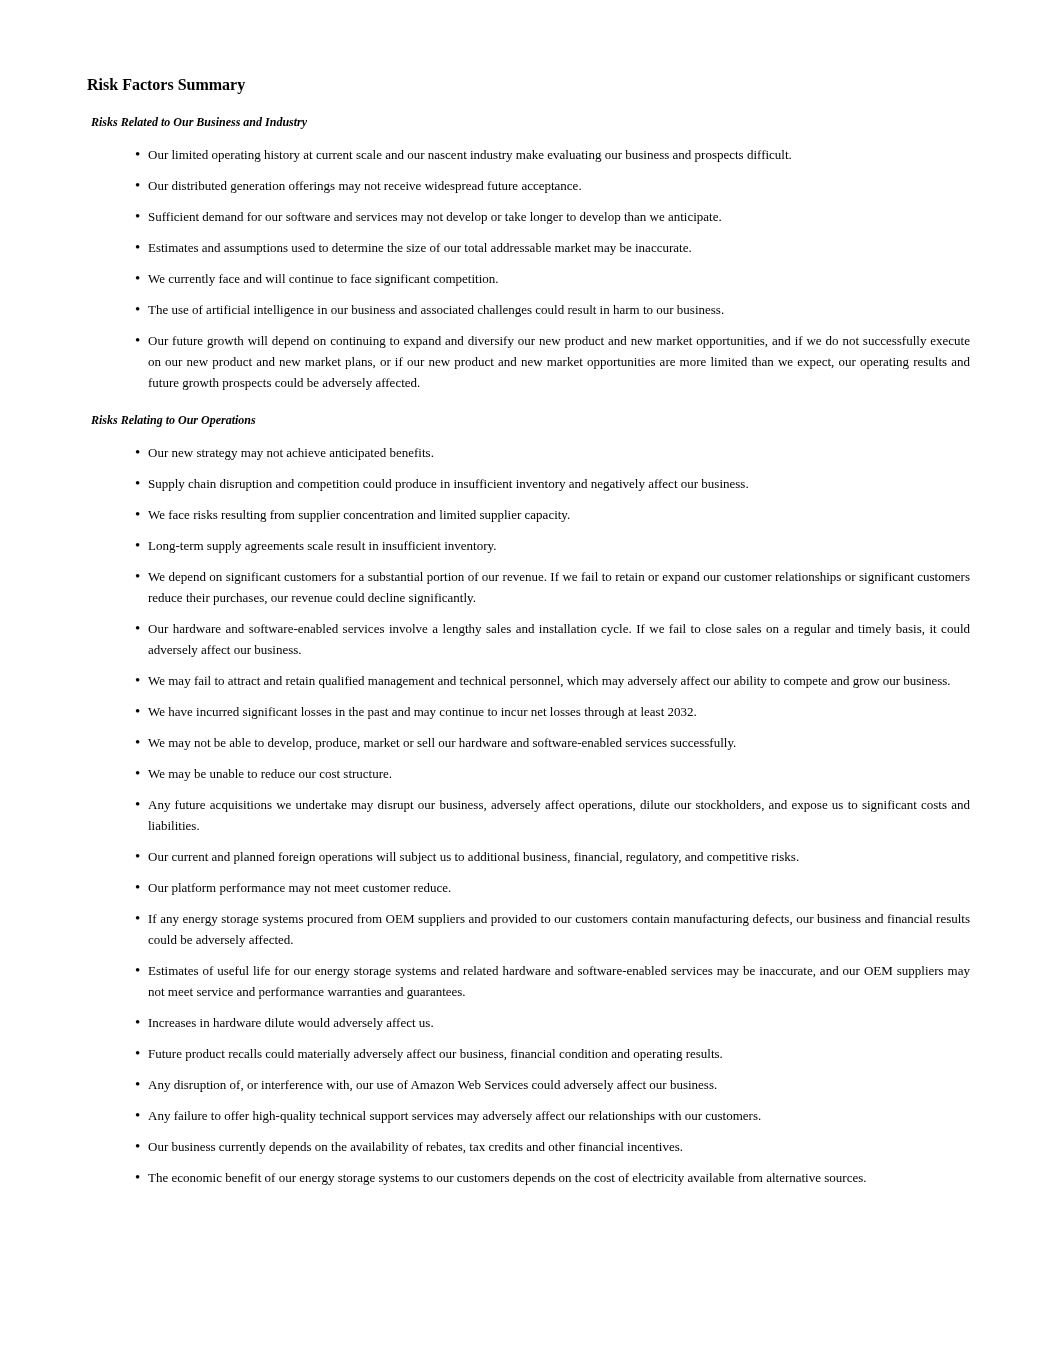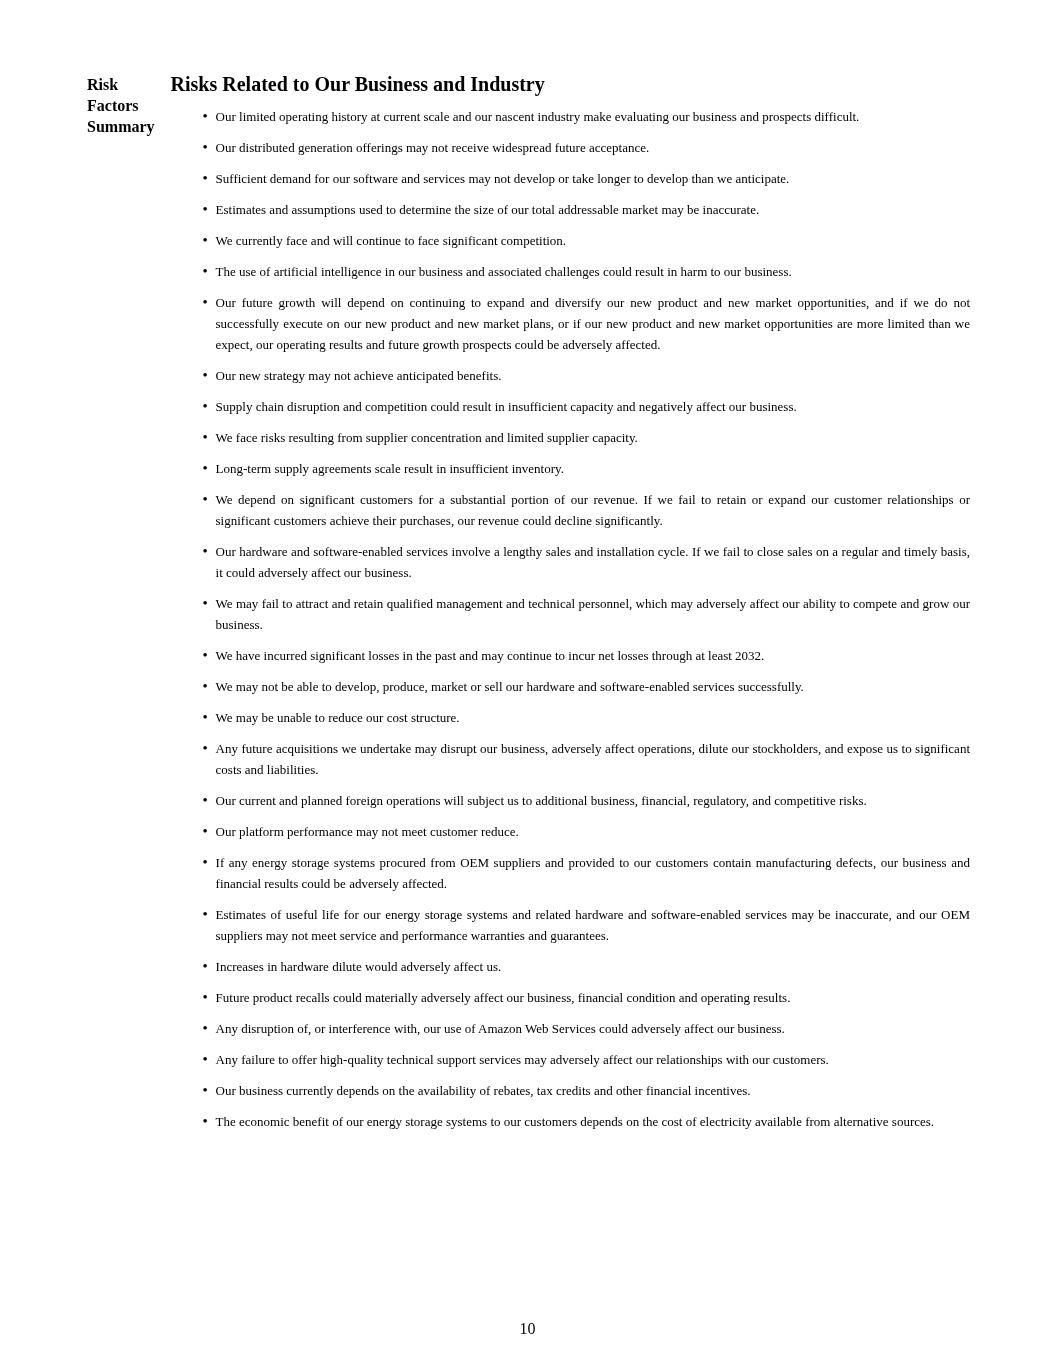--- a/index.html
+++ b/index.html
@@ -13,33 +13,34 @@
   }
   .page {
     position: absolute;
     top: 0; left: 0;
     width: 1055px;
     height: 1365px;
     padding: 74px 85px 9px 87px;
     background: #ffffff;
     overflow: hidden;
     display: flex;
-    flex-direction: row;
+    flex-direction: column;
   }
   .doc-title {
     font-size: 16px;
     font-weight: bold;
     line-height: 21px;
     margin: 0 0 17px 0;
   }
   .section-heading {
-    font-size: 20px;
+    font-size: 12px;
     font-weight: bold;
     line-height: 21px;
-    margin: 0 0 11px 16px;
+    margin: 0 0 11px 4px;
+    font-style: italic;
   }
   .section + .section .section-heading {
     margin-top: 17px;
   }
   .bullet {
     display: flex;
     margin: 0 0 10px 0;
   }
   .bullet .marker {
     flex: 0 0 13px;
@@ -95,39 +96,40 @@
         <div class="bullet">
           <span class="marker">•</span>
           <span class="text">The use of artificial intelligence in our business and associated challenges could result in harm to our business.</span>
         </div>
         <div class="bullet">
           <span class="marker">•</span>
           <span class="text">Our future growth will depend on continuing to expand and diversify our new product and new market opportunities, and if we do not successfully execute on our new product and new market plans, or if our new product and new market opportunities are more limited than we expect, our operating results and future growth prospects could be adversely affected.</span>
         </div>
       </div>
       <div class="section">
+        <div class="section-heading">Risks Relating to Our Operations</div>
         <div class="bullet">
           <span class="marker">•</span>
           <span class="text">Our new strategy may not achieve anticipated benefits.</span>
         </div>
         <div class="bullet">
           <span class="marker">•</span>
-          <span class="text">Supply chain disruption and competition could result in insufficient capacity and negatively affect our business.</span>
+          <span class="text">Supply chain disruption and competition could produce in insufficient inventory and negatively affect our business.</span>
         </div>
         <div class="bullet">
           <span class="marker">•</span>
           <span class="text">We face risks resulting from supplier concentration and limited supplier capacity.</span>
         </div>
         <div class="bullet">
           <span class="marker">•</span>
           <span class="text">Long-term supply agreements scale result in insufficient inventory.</span>
         </div>
         <div class="bullet">
           <span class="marker">•</span>
-          <span class="text">We depend on significant customers for a substantial portion of our revenue. If we fail to retain or expand our customer relationships or significant customers achieve their purchases, our revenue could decline significantly.</span>
+          <span class="text">We depend on significant customers for a substantial portion of our revenue. If we fail to retain or expand our customer relationships or significant customers reduce their purchases, our revenue could decline significantly.</span>
         </div>
         <div class="bullet">
           <span class="marker">•</span>
           <span class="text">Our hardware and software-enabled services involve a lengthy sales and installation cycle. If we fail to close sales on a regular and timely basis, it could adversely affect our business.</span>
         </div>
         <div class="bullet">
           <span class="marker">•</span>
           <span class="text">We may fail to attract and retain qualified management and technical personnel, which may adversely affect our ability to compete and grow our business.</span>
         </div>
         <div class="bullet">
@@ -182,14 +184,13 @@
           <span class="marker">•</span>
           <span class="text">Our business currently depends on the availability of rebates, tax credits and other financial incentives.</span>
         </div>
         <div class="bullet">
           <span class="marker">•</span>
           <span class="text">The economic benefit of our energy storage systems to our customers depends on the cost of electricity available from alternative sources.</span>
         </div>
       </div>
     </div>
 
-  <div class="page-footer">10</div>
 </div>
 
 </body></html>

